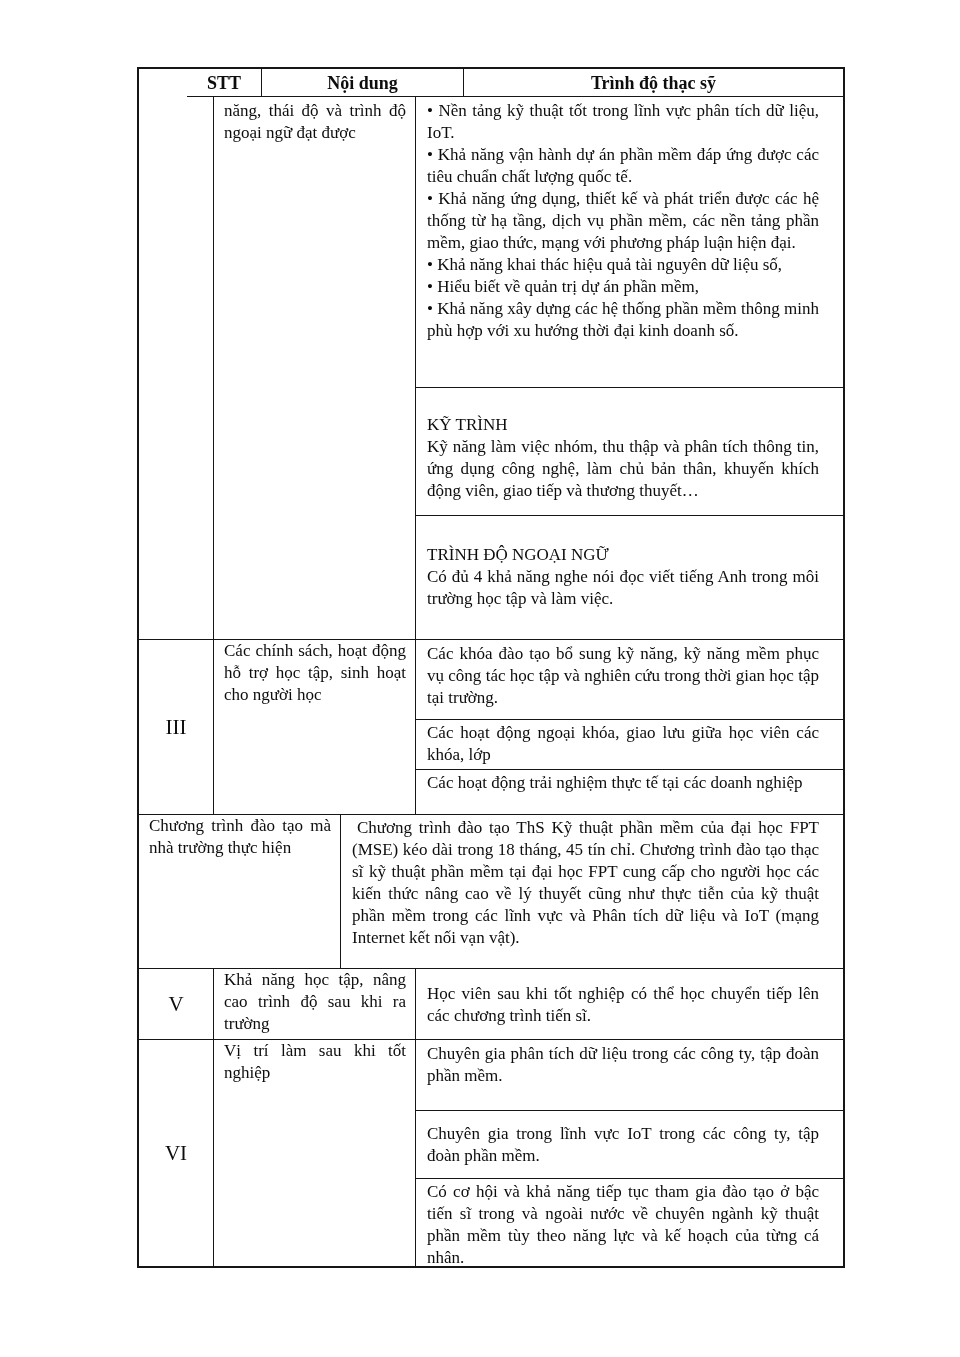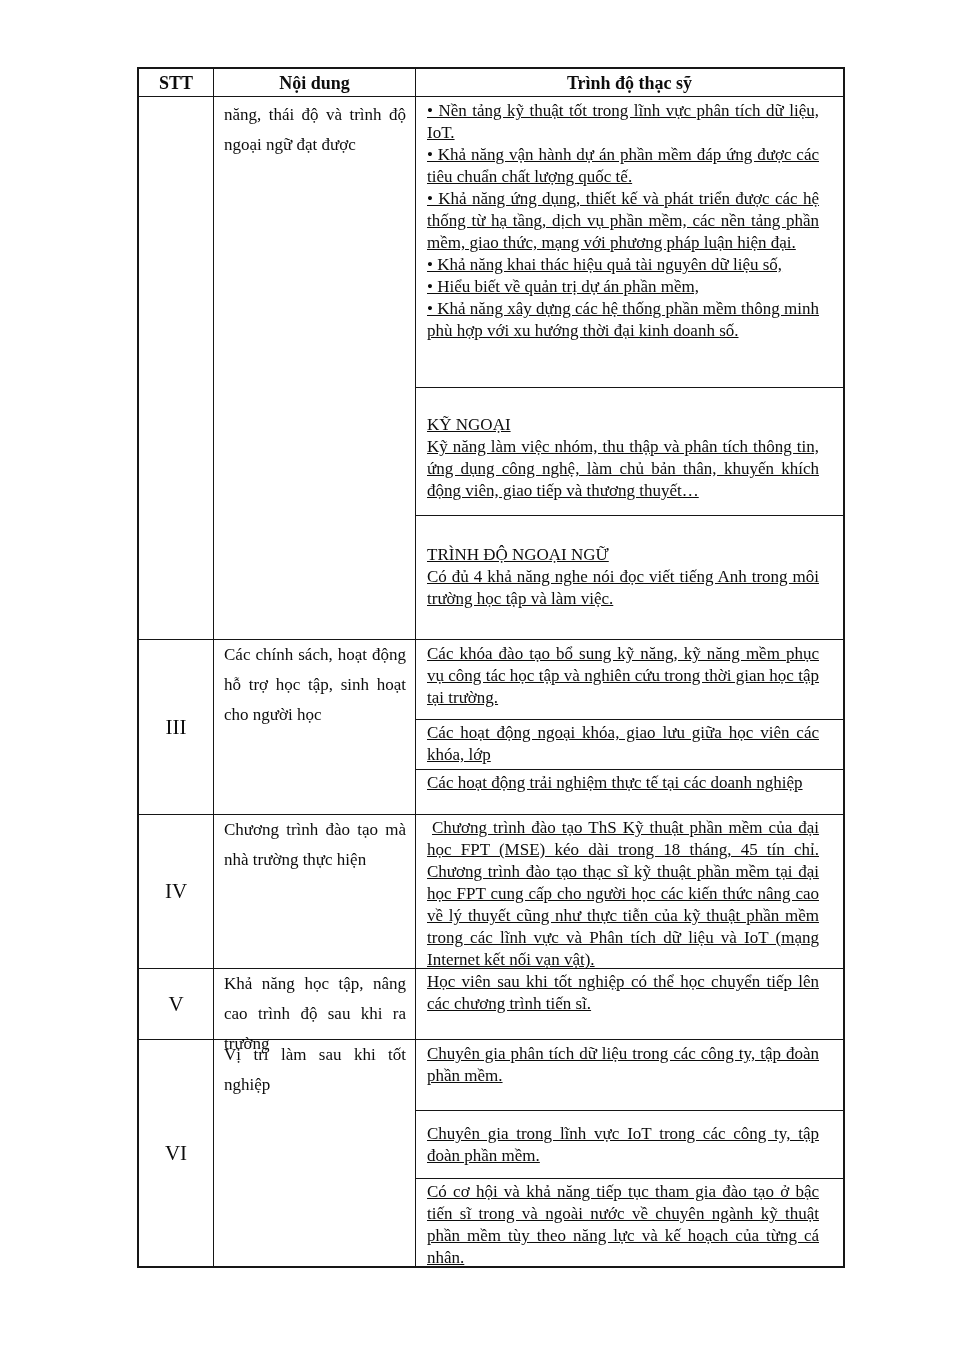--- a/index.html
+++ b/index.html
@@ -15,35 +15,35 @@
     position:absolute;left:137px;top:67px;width:708px;
     border:2px solid #161616;
     box-sizing:border-box;
     background:#ffffff;
   }
   .trow{display:flex;box-sizing:border-box;border-bottom:1.5px solid #161616;}
   .trow:last-child{border-bottom:none;}
   .c1{width:75px;flex:0 0 75px;border-right:1.5px solid #161616;box-sizing:border-box;
       display:flex;align-items:center;justify-content:center;font-size:21px;}
   .c2{width:202px;flex:0 0 202px;border-right:1.5px solid #161616;box-sizing:border-box;
-      font-size:17px;line-height:30px;}
+      font-size:17px;line-height:22px;}
   .c3{flex:1 1 auto;box-sizing:border-box;font-size:17px;line-height:22px;}
-  .hdr{height:28px;font-weight:bold;}
+  .hdr{height:28px;font-weight:bold;margin-left:48px;}
   .hdr .c1,.hdr .c2,.hdr .c3{display:flex;align-items:center;justify-content:center;font-size:18px;line-height:18px;}
   .c2 .pad{padding:3px 9px 0 10px;}
   .vcenter{display:flex;flex-direction:column;justify-content:flex-start;padding:0 9px 0 10px;}
   p{margin:0;text-align:justify;}
-  .sub{box-sizing:border-box;padding:2px 24px 0 11px;overflow:hidden;text-decoration:underline;}
+  .sub{box-sizing:border-box;padding:2px 24px 0 11px;overflow:hidden;}
   .sub + .sub{border-top:1.5px solid #161616;}
   .pt3{padding-top:3px;}
   .pt12{padding-top:12px;}
   .pt26{padding-top:26px;}
   .pt28{padding-top:28px;}
   .indent{text-indent:5px;}
-  .fill{height:100%;display:flex;flex-direction:column;justify-content:flex-start;}
+  .fill{height:100%;display:flex;flex-direction:column;justify-content:center;}
 </style>
 </head>
 <body>
 
 <div class="page">
   <div class="doc-table">
 
     <div class="trow hdr">
       <div class="c1">STT</div>
       <div class="c2">Nội dung</div>
@@ -58,21 +58,21 @@
       <div class="c3">
         <div class="sub pt3" style="height:290px;">
           <p>• Nền tảng kỹ thuật tốt trong lĩnh vực phân tích dữ liệu, IoT.</p>
           <p>• Khả năng vận hành dự án phần mềm đáp ứng được các tiêu chuẩn chất lượng quốc tế.</p>
           <p>• Khả năng ứng dụng, thiết kế và phát triển được các hệ thống từ hạ tầng, dịch vụ phần mềm, các nền tảng phần mềm, giao thức, mạng với phương pháp luận hiện đại.</p>
           <p>• Khả năng khai thác hiệu quả tài nguyên dữ liệu số,</p>
           <p>• Hiểu biết về quản trị dự án phần mềm,</p>
           <p>• Khả năng xây dựng các hệ thống phần mềm thông minh phù hợp với xu hướng thời đại kinh doanh số.</p>
         </div>
         <div class="sub pt26" style="height:128px;">
-          <p>KỸ NGOẠI</p>
+          <p>KỸ TRÌNH</p>
           <p>Kỹ năng làm việc nhóm, thu thập và phân tích thông tin, ứng dụng công nghệ, làm chủ bản thân, khuyến khích động viên, giao tiếp và thương thuyết…</p>
         </div>
         <div class="sub pt28" style="height:125px;">
           <p>TRÌNH ĐỘ NGOẠI NGỮ</p>
           <p>Có đủ 4 khả năng nghe nói đọc viết tiếng Anh trong môi trường học tập và làm việc.</p>
         </div>
       </div>
     </div>
 
     <div class="trow" style="height:175px;">
@@ -87,21 +87,20 @@
         <div class="sub" style="height:50px;">
           <p>Các hoạt động ngoại khóa, giao lưu giữa học viên các khóa, lớp</p>
         </div>
         <div class="sub" style="height:46px;">
           <p>Các hoạt động trải nghiệm thực tế tại các doanh nghiệp</p>
         </div>
       </div>
     </div>
 
     <div class="trow" style="height:154px;">
-      <div class="c1">IV</div>
       <div class="c2 vcenter">
         <p>Chương trình đào tạo mà nhà trường thực hiện</p>
       </div>
       <div class="c3">
         <div class="sub" style="height:100%;">
           <p class="indent">Chương trình đào tạo ThS Kỹ thuật phần mềm của đại học FPT (MSE) kéo dài trong 18 tháng, 45 tín chỉ. Chương trình đào tạo thạc sĩ kỹ thuật phần mềm tại đại học FPT cung cấp cho người học các kiến thức nâng cao về lý thuyết cũng như thực tiễn của kỹ thuật phần mềm trong các lĩnh vực và Phân tích dữ liệu và IoT (mạng Internet kết nối vạn vật).</p>
         </div>
       </div>
     </div>
 

